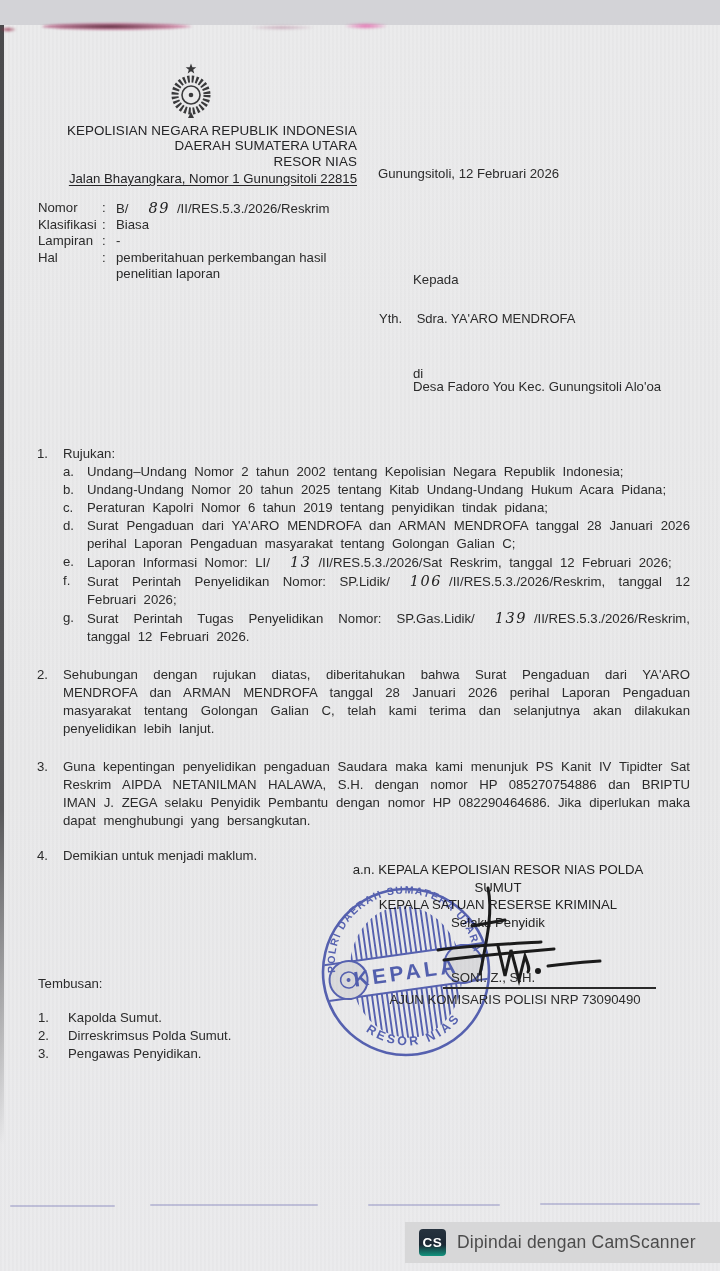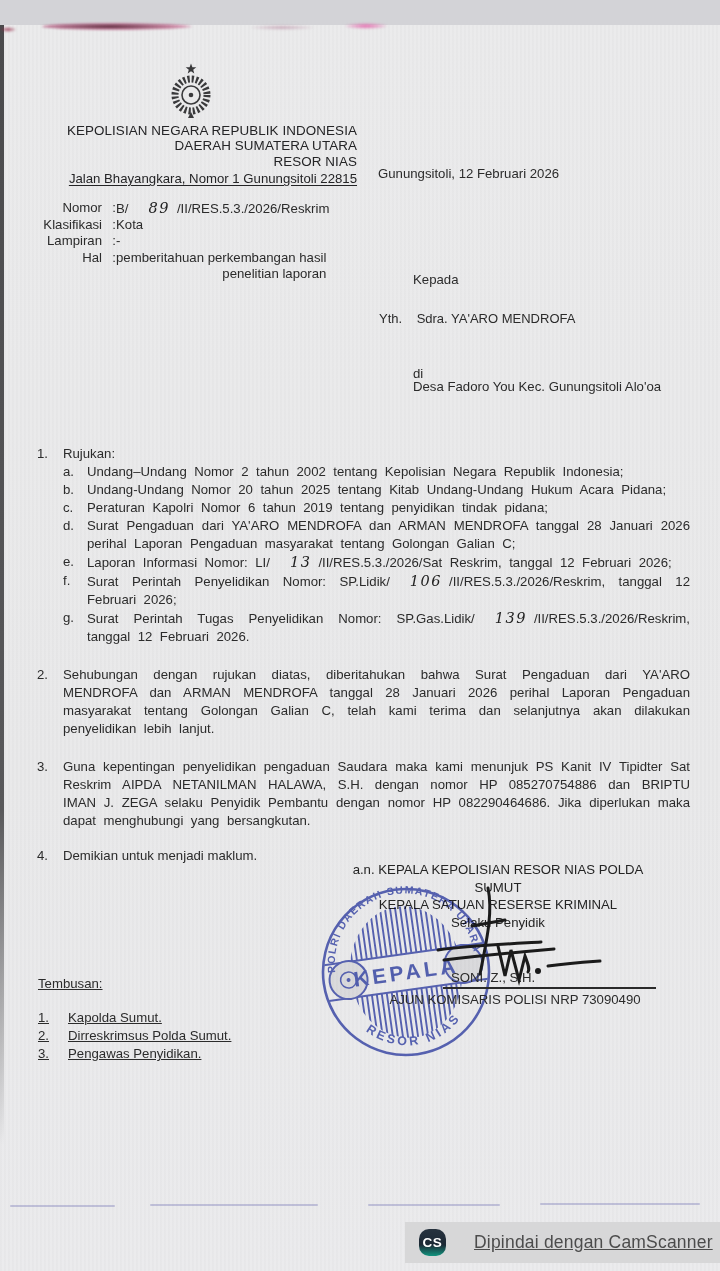--- a/index.html
+++ b/index.html
@@ -30,21 +30,21 @@
   .smudge-4{left:0px;top:27px;width:16px;height:5px;
     background:radial-gradient(ellipse, rgba(150,40,70,.8), rgba(150,40,70,0) 80%);}
 
   .letterhead{position:absolute;left:25px;top:62px;width:332px;text-align:right;color:#242426;}
   .letterhead .org{font-size:13.4px;line-height:15.4px;letter-spacing:.1px;}
   .letterhead .addr{margin-top:2px;font-size:13.2px;text-decoration:underline;text-underline-offset:2px;}
   .emblem{display:block;margin:0 auto 3px auto;}
 
   .dateline{position:absolute;left:378px;top:166px;font-size:13.2px;}
 
-  .meta{position:absolute;left:38px;top:200px;font-size:13.2px;text-align:right;}
+  .meta{position:absolute;left:38px;top:200px;font-size:13.2px;}
   .meta-row{display:flex;line-height:16.2px;}
   .meta-label{width:64px;flex:none;}
   .meta-colon{width:14px;flex:none;}
   .meta-val{white-space:nowrap;}
 
   .hand{
     font-family:"DejaVu Serif", serif;font-style:italic;
     font-size:14.5px;letter-spacing:1.5px;padding:0 7px 0 20px;color:#222;
   }
 
@@ -68,38 +68,38 @@
 
   .sig-an{position:absolute;left:330px;top:861px;width:336px;text-align:center;font-size:13.2px;line-height:17.6px;color:#242424;}
   .sig-name{position:absolute;left:443px;top:970px;width:205px;font-size:13.2px;
     border-bottom:2px solid #2a2a2a;padding:0 0 2px 8px;z-index:6;}
   .sig-rank{position:absolute;left:381px;top:992px;width:268px;text-align:center;font-size:13.2px;z-index:6;}
 
   .stamp{position:absolute;left:318px;top:884px;width:176px;height:176px;
     transform:rotate(-8deg);opacity:.85;mix-blend-mode:multiply;z-index:4;}
   .sign{position:absolute;left:428px;top:884px;z-index:5;}
 
-  .tembusan{position:absolute;left:38px;top:976px;font-size:13.2px;text-decoration:underline;}
+  .tembusan{position:absolute;left:38px;top:976px;font-size:13.2px;}
   .tem-items{margin-top:18px;}
   .tem-row{display:flex;line-height:18px;}
   .tem-no{width:30px;flex:none;}
 
   .faint-line{position:absolute;height:2px;background:rgba(125,125,185,.4);border-radius:1px;}
   .fl-1{left:10px;top:1205px;width:105px;}
   .fl-2{left:150px;top:1204px;width:168px;}
   .fl-3{left:368px;top:1204px;width:132px;}
   .fl-4{left:540px;top:1203px;width:160px;}
 
   .cs-bar{position:absolute;left:405px;top:1222px;width:315px;height:41px;
     background:#d7d7d8;display:flex;align-items:center;}
-  .cs-icon{width:27px;height:27px;margin-left:14px;border-radius:10px;flex:none;
+  .cs-icon{width:27px;height:27px;margin-left:14px;border-radius:4px;flex:none;
     background:linear-gradient(180deg,#26323e 0%, #1c2834 58%, #11947e 100%);
     color:#ffffff;font-weight:bold;font-size:13.5px;
     display:flex;align-items:center;justify-content:center;letter-spacing:.5px;}
-  .cs-text{margin-left:28px;font-size:17.5px;color:#4c4c4c;letter-spacing:.2px;white-space:nowrap;text-decoration:underline;}
+  .cs-text{margin-left:11px;font-size:17.5px;color:#4c4c4c;letter-spacing:.2px;white-space:nowrap;}
 </style>
 </head>
 <body>
 
 <div class="paper"></div>
 <div class="left-strip"></div>
 <div class="smudge smudge-1"></div>
 <div class="smudge smudge-2"></div>
 <div class="smudge smudge-3"></div>
 <div class="smudge smudge-4"></div>
@@ -122,21 +122,21 @@
 
 <div class="meta">
   <div class="meta-row">
     <span class="meta-label">Nomor</span>
     <span class="meta-colon">:</span>
     <span class="meta-val"><span>B/</span><span class="hand">89</span><span>/II/RES.5.3./2026/Reskrim</span></span>
   </div>
   <div class="meta-row">
     <span class="meta-label">Klasifikasi</span>
     <span class="meta-colon">:</span>
-    <span class="meta-val">Kota</span>
+    <span class="meta-val">Biasa</span>
   </div>
   <div class="meta-row">
     <span class="meta-label">Lampiran</span>
     <span class="meta-colon">:</span>
     <span class="meta-val">-</span>
   </div>
   <div class="meta-row">
     <span class="meta-label">Hal</span>
     <span class="meta-colon">:</span>
     <span>

